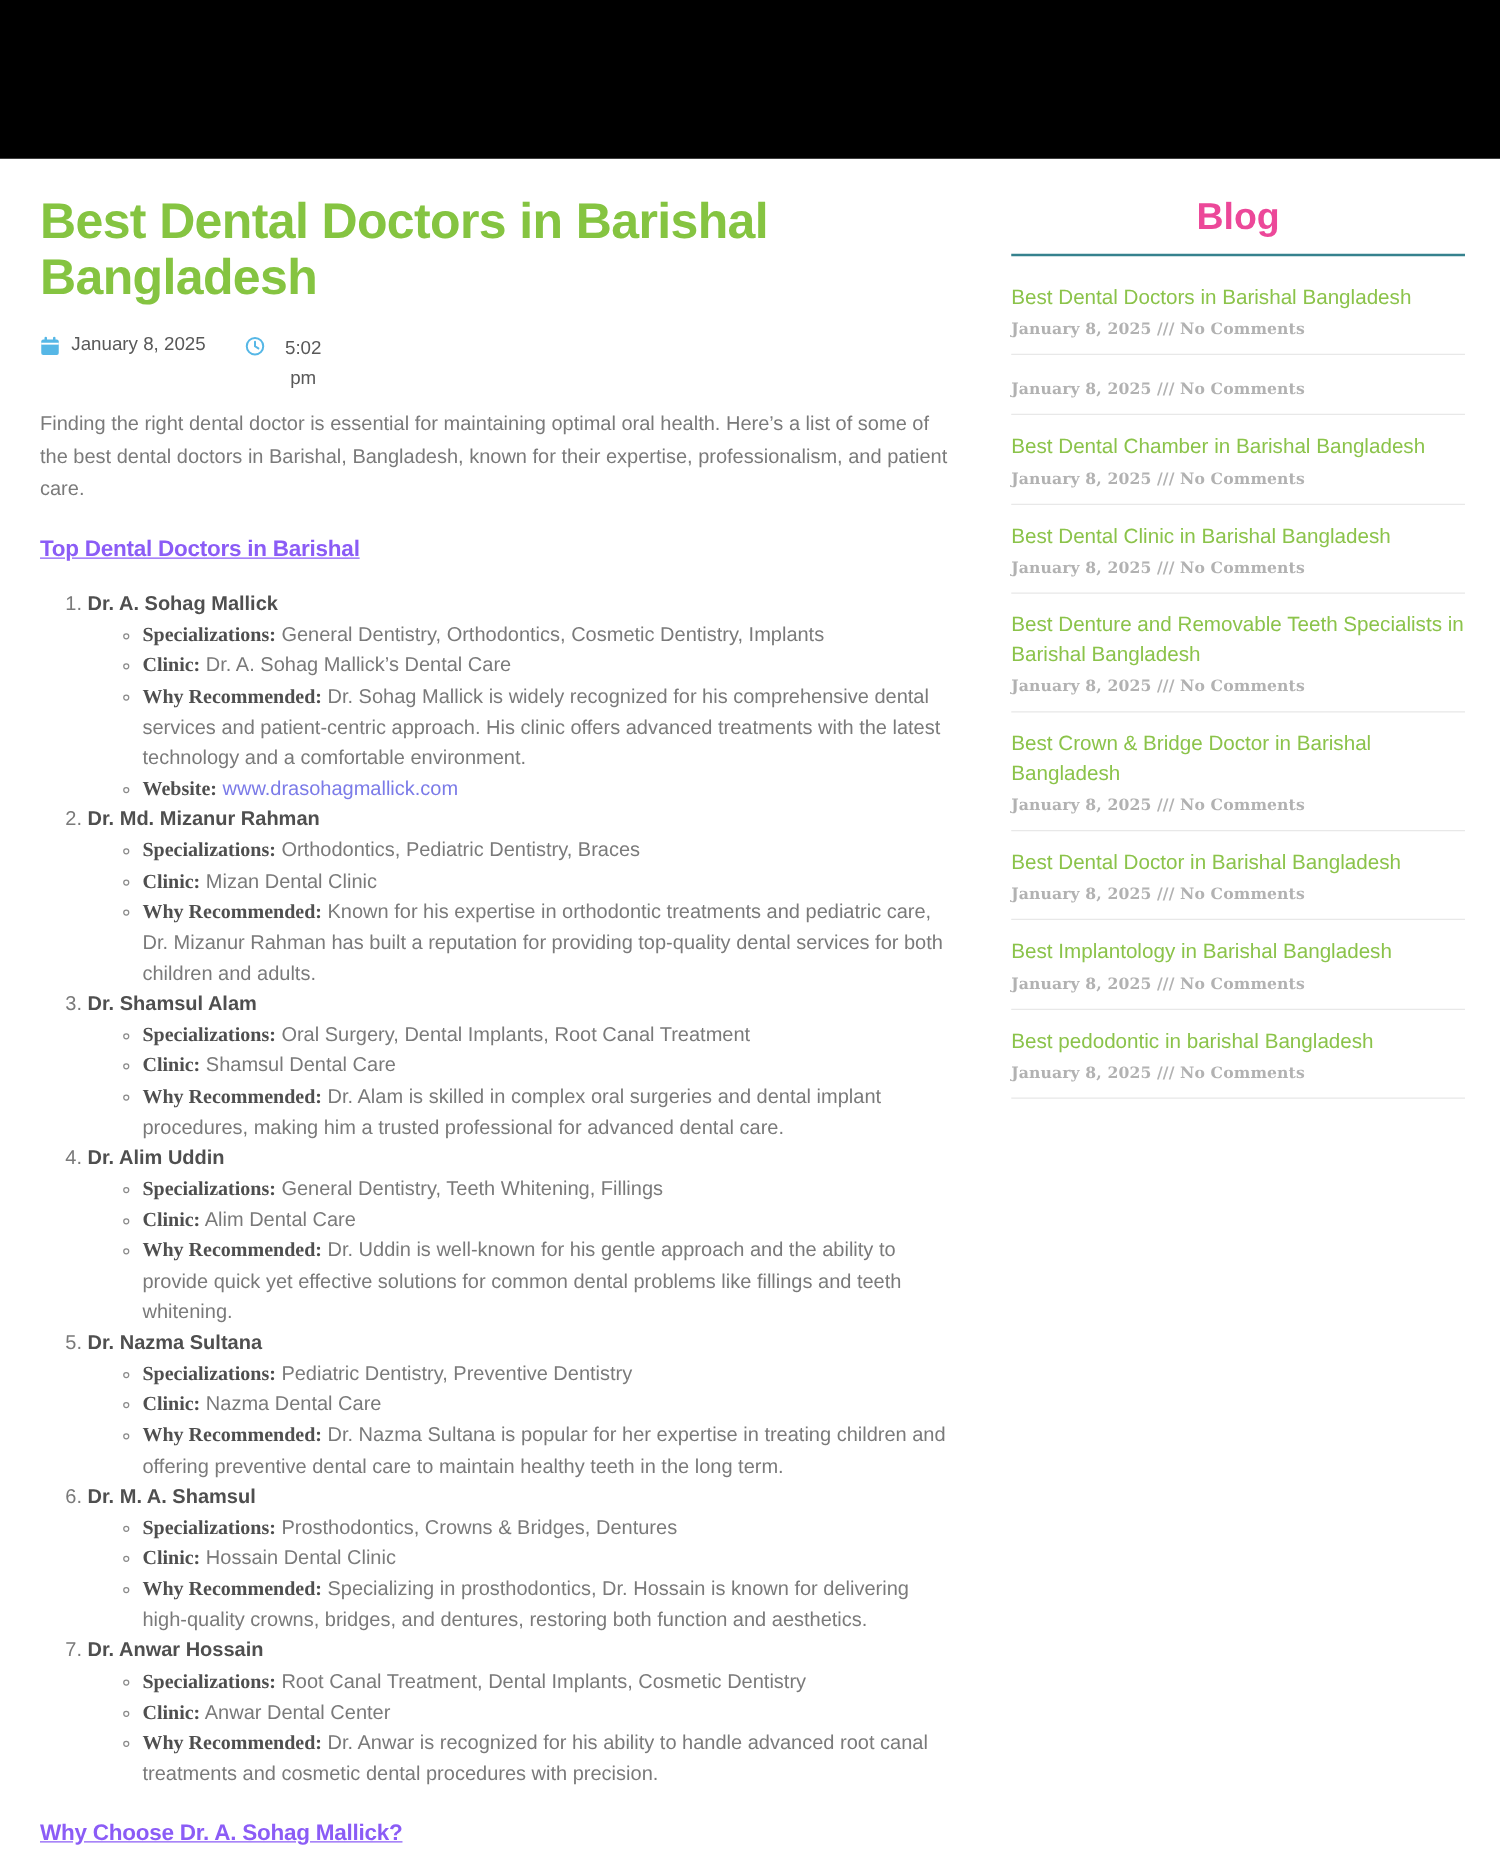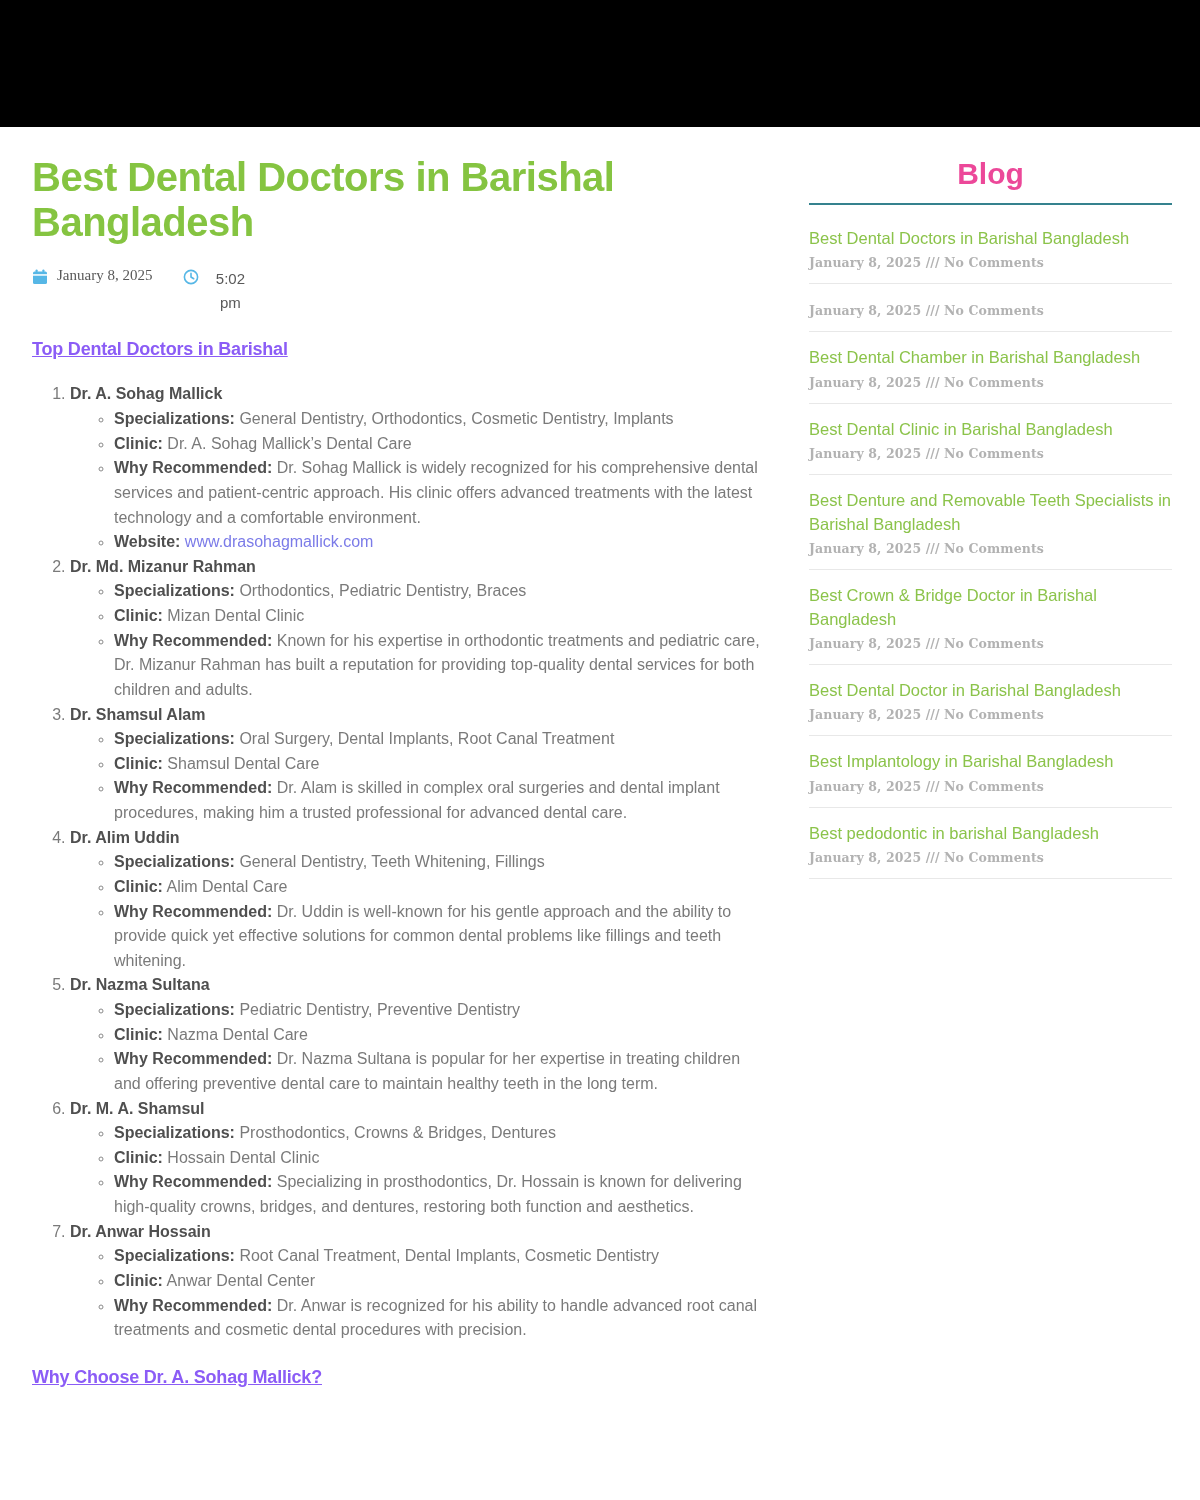--- a/index.html
+++ b/index.html
@@ -12,35 +12,35 @@
   .content { flex: 1; min-width: 0; max-width: 742px; }
 
   h1.page-title {
     color: #85c441; font-size: 40px; font-weight: 700; line-height: 1.13;
     margin: 2px 0 22px 0; letter-spacing: -0.5px;
   }
 
   .post-meta { display: flex; align-items: flex-start; gap: 9px; margin: 0 0 12px 0;
     font-size: 15px; color: #595959; }
   .post-meta .icon { width: 16px; height: 16px; display: inline-block; margin-top: 2px; }
-  .post-meta .date { margin-right: 22px; font-family: Liberation Serif, serif; }
+  .post-meta .date { margin-right: 22px; }
   .post-meta .time-wrap { display: inline-block; width: 44px; text-align: center; line-height: 1.6; }
 
   p.intro { font-size: 16px; line-height: 1.62; margin: 0 0 20px 0; }
 
   h2.section-heading { color: #8b5cf6; font-size: 18px; font-weight: 700;
     margin: 24px 0 22px 0; letter-spacing: -0.2px; text-decoration: underline; }
   h2.why-heading { }
 
   ol.doctors { padding-left: 38px; font-size: 16px; line-height: 1.54; color: #7a7a7a; }
   ol.doctors > li { margin: 0; }
   ol.doctors > li > strong.doctor-name { color: #4f4f4f; font-weight: 700; }
   ol.doctors ul { list-style-type: circle; padding-left: 44px; color: #7a7a7a; }
   ol.doctors ul li::marker { color: #8a8a8a; font-size: 13px; }
-  .lbl { color: #4f4f4f; font-weight: 700; }
+  .lbl { color: #4f4f4f; font-weight: 700; font-family: Liberation Serif, serif; }
   a.link { color: #7b7be8; text-decoration: none; cursor: pointer; }
 
   .sidebar { width: 363px; flex-shrink: 0; padding-top: 4px; }
   .sidebar-title { color: #ec4899; font-size: 30px; font-weight: 700; text-align: center;
     margin: 0 0 12px 0; }
   .sidebar-rule { border: none; border-top: 2px solid #35828e; margin: 0 0 8px 0; }
   .blog-post { padding: 14px 0 13px 0; border-bottom: 1px solid #e8e8e8; }
   .blog-post a.post-link { color: #8bc34a; font-size: 16.5px; line-height: 1.42;
     text-decoration: none; display: block; cursor: pointer; }
   .blog-post .post-meta-line { font-family: "DejaVu Serif", serif; font-weight: 700;
@@ -69,20 +69,21 @@
       <span class="date">January 8, 2025</span>
       <span class="icon">
         <svg viewBox="0 0 16 16" width="16" height="16">
           <circle cx="8" cy="8" r="6.6" fill="none" stroke="#56b7e6" stroke-width="1.6"></circle>
           <path d="M8 4.4V8l2.7 1.7" fill="none" stroke="#56b7e6" stroke-width="1.6" stroke-linecap="round"></path>
         </svg>
       </span>
       <span class="time-wrap">5:02 pm</span>
     </div>
 
+    <p class="intro">Finding the right dental doctor is essential for maintaining optimal oral health. Here’s a list of some of the best dental doctors in Barishal, Bangladesh, known for their expertise, professionalism, and patient care.</p>
 
     <h2 class="section-heading">Top Dental Doctors in Barishal</h2>
 
     <ol class="doctors">
 
         <li>
           <strong class="doctor-name">Dr. A. Sohag Mallick</strong>
           <ul>
             <li><span class="lbl">Specializations:</span> <span>General Dentistry, Orthodontics, Cosmetic Dentistry, Implants</span></li>
             <li><span class="lbl">Clinic:</span> <span>Dr. A. Sohag Mallick’s Dental Care</span></li>

